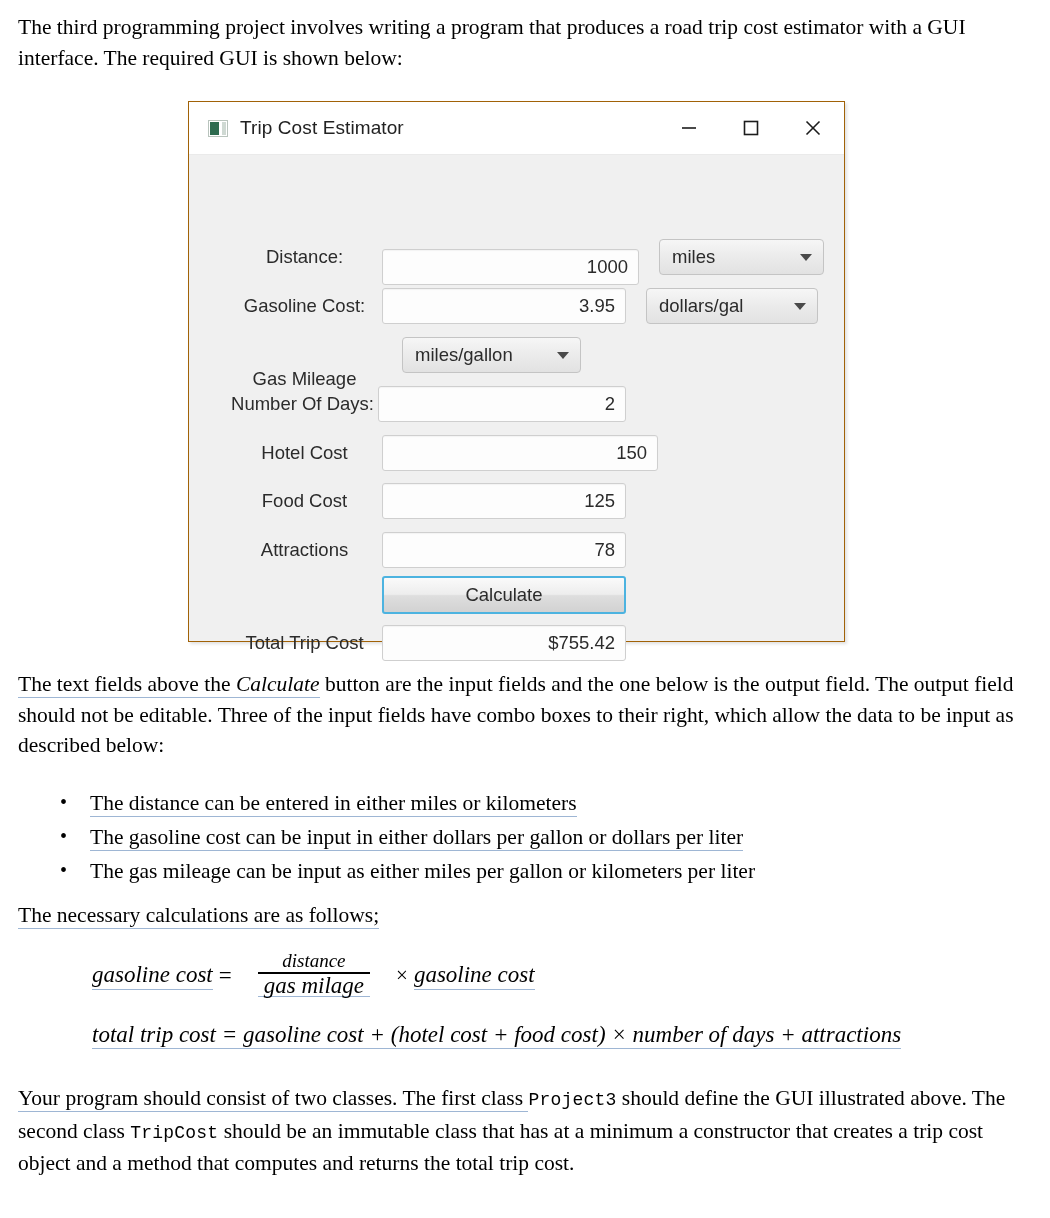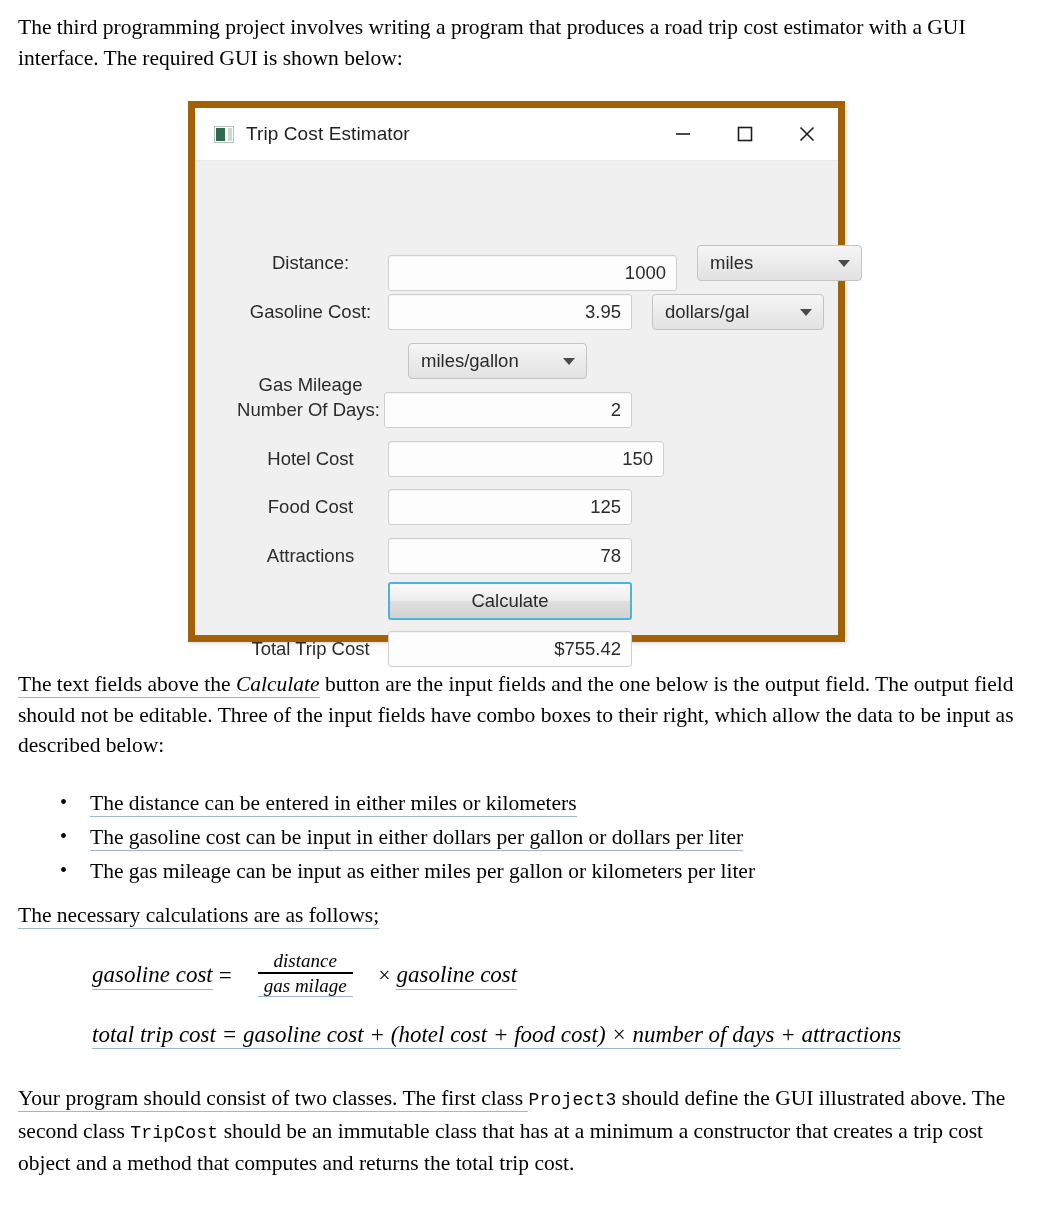--- a/index.html
+++ b/index.html
@@ -93,37 +93,37 @@
     position: relative;
     top: -2px;
     text-align: center;
   }
   .frac .num {
     font-size: 19px;
     line-height: 21px;
     padding: 0 6px 1px 6px;
   }
   .frac .den {
-    font-size: 19px;
+    font-size: 23px;
     line-height: 21px;
     padding: 1px 6px 0 6px;
     border-top: 2.4px solid #000;
   }
   .fx { font-style: normal; padding: 0 6px; font-size: 21px; }
   .feq { font-style: normal; padding: 0 6px; }
 
   
   .gui-window {
     position: absolute;
     left: 188px;
     top: 101px;
     width: 657px;
     height: 541px;
     background: #f0f0f0;
-    border: 7px solid #a16207;
+    border: 1px solid #a16207;
     box-shadow: 2px 2px 3px rgba(0,0,0,0.12);
     box-sizing: border-box;
   }
   .titlebar {
     height: 52px;
     background: #ffffff;
     display: flex;
     align-items: center;
     position: relative;
     border-bottom: 1px solid #eaeaea;
@@ -302,21 +302,21 @@
           <line x1="16.5" y1="3.5" x2="3.5" y2="16.5" stroke="#1c1c1c" stroke-width="1.6"></line>
         </svg>
       </div>
     </div>
   </div>
 
   <div class="gui-body">
 
     <div class="form-row" style="top:84px; left:38px;">
       <div class="row-label" style="width:155px;">Distance:</div>
-      <div class="text-input" style="width:289px;margin-top:20px;">1000</div>
+      <div class="text-input" style="width:257px;margin-top:20px;">1000</div>
       <div class="combo" style="width:165px;">
         <span>miles</span>
         <span class="caret"></span>
       </div>
     </div>
 
     <div class="form-row" style="top:133px; left:38px;">
       <div class="row-label" style="width:155px;">Gasoline Cost:</div>
       <div class="text-input" style="width:244px;">3.95</div>
       <div class="combo" style="width:172px;">

